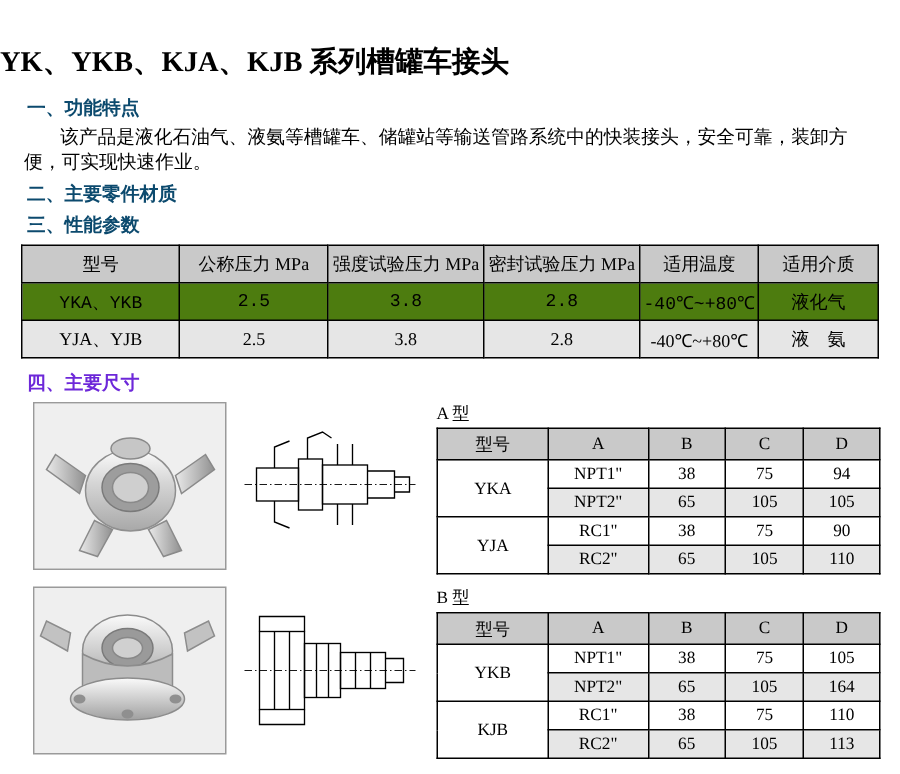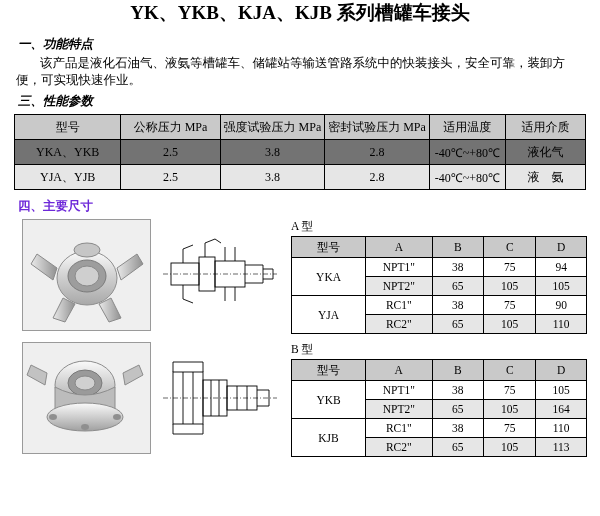--- a/index.html
+++ b/index.html
@@ -14,34 +14,34 @@
     color: #000000;
     position: relative;
     overflow: hidden;
   }
   .page {
     position: relative;
     width: 600px;
     height: 516px;
   }
   .title {
-    text-align: center;
+    text-align: left;
     font-size: 19px;
     font-weight: bold;
     letter-spacing: 0px;
     padding-top: 0;
     padding-bottom: 6px;
     font-family: "Liberation Serif", serif;
+    margin-top: 28px;
   }
   .section-head {
-    color: #000000;
+    color: #0c4a6e;
     font-weight: bold;
     font-size: 12.5px;
     margin: 4px 0 2px 18px;
-    font-style: italic;
   }
   .para {
     font-size: 12.5px;
     line-height: 17px;
     margin: 0 16px 0 16px;
     text-indent: 0;
   }
   .para-indent {
     text-indent: 24px;
   }
@@ -66,21 +66,22 @@
     border: 1px solid #000000;
     text-align: center;
     height: 24px;
     padding: 0 2px;
     font-weight: normal;
   }
   table.perf thead th {
     background: #c9c9c9;
   }
   table.perf tbody tr:nth-child(1) td {
-    background: #737373;
+    background: #4d7c0f;
+    font-family: Liberation Mono, monospace;
   }
   table.perf tbody tr:nth-child(2) td {
     background: #e6e6e6;
   }
   .col-model { width: 110px; }
   .col-a { width: 104px; }
   .col-b { width: 110px; }
   .col-c { width: 110px; }
   .col-d { width: 72px; }
   .col-e { width: 82px; }
@@ -157,20 +158,21 @@
 </head>
 <body>
 
 <div class="page">
 
   <div class="title">YK、YKB、KJA、KJB 系列槽罐车接头</div>
 
   <div class="section-head">一、功能特点</div>
   <div class="para para-indent">该产品是液化石油气、液氨等槽罐车、储罐站等输送管路系统中的快装接头，安全可靠，装卸方便，可实现快速作业。</div>
 
+  <div class="section-head">二、主要零件材质</div>
 
   <div class="section-head">三、性能参数</div>
 
   <div class="perf-wrap">
     <table class="perf">
       <thead>
         <tr>
           <th class="col-model">型号</th>
           <th class="col-a">公称压力 MPa</th>
           <th class="col-b">强度试验压力 MPa</th>

